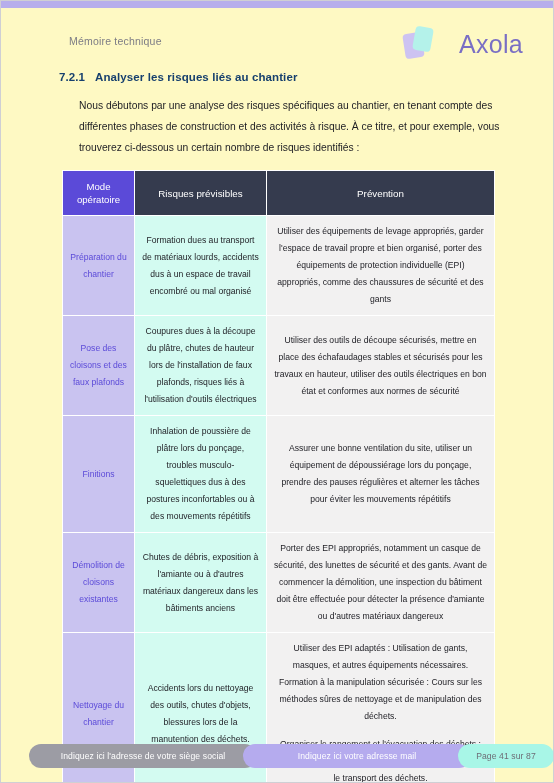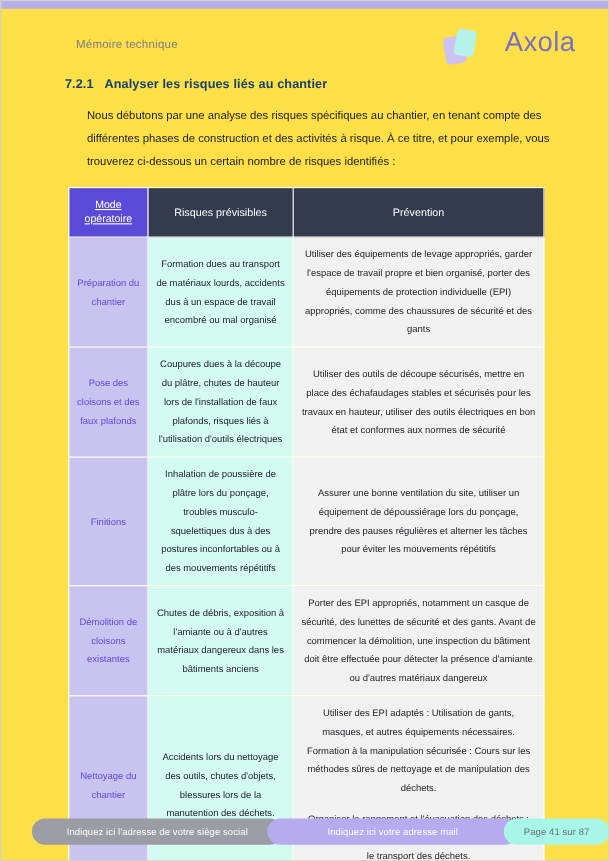--- a/index.html
+++ b/index.html
@@ -7,21 +7,21 @@
     padding: 0;
     background: #e9e9ec;
   }
   body {
     font-family: "Liberation Sans", sans-serif;
   }
   .page {
     position: relative;
     width: 554px;
     height: 783px;
-    background: #fde047;
+    background: #fef9c3;
     box-sizing: border-box;
     border: 1px solid #cfcfd4;
     overflow: hidden;
   }
   .top-accent {
     position: absolute;
     top: 0;
     left: 0;
     right: 0;
     height: 7px;
@@ -42,21 +42,21 @@
     top: 8px;
     font-size: 10.5px;
     color: #7c7c85;
     letter-spacing: .2px;
   }
   .logo {
     position: absolute;
     right: 30px;
     top: -4px;
     display: flex;
-    align-items: flex-start;
+    align-items: center;
     gap: 22px;
   }
   .logo-mark {
     position: relative;
     width: 34px;
     height: 40px;
   }
   .logo-mark .sq {
     position: absolute;
     border-radius: 4px;
@@ -131,21 +131,20 @@
   .col-risk  { width: 132px; }
   .col-prev  { width: 228px; }
 
   th.h-mode {
     background: #5b4ad8;
     color: #ffffff;
     font-size: 9.6px;
     font-weight: normal;
     line-height: 13px;
     padding: 9px 4px;
-    text-decoration: underline;
   }
   th.h-dark {
     background: #353b4e;
     color: #ffffff;
     font-size: 9.8px;
     font-weight: normal;
     padding: 9px 4px;
   }
   td.c-mode {
     background: #c9c3f0;

